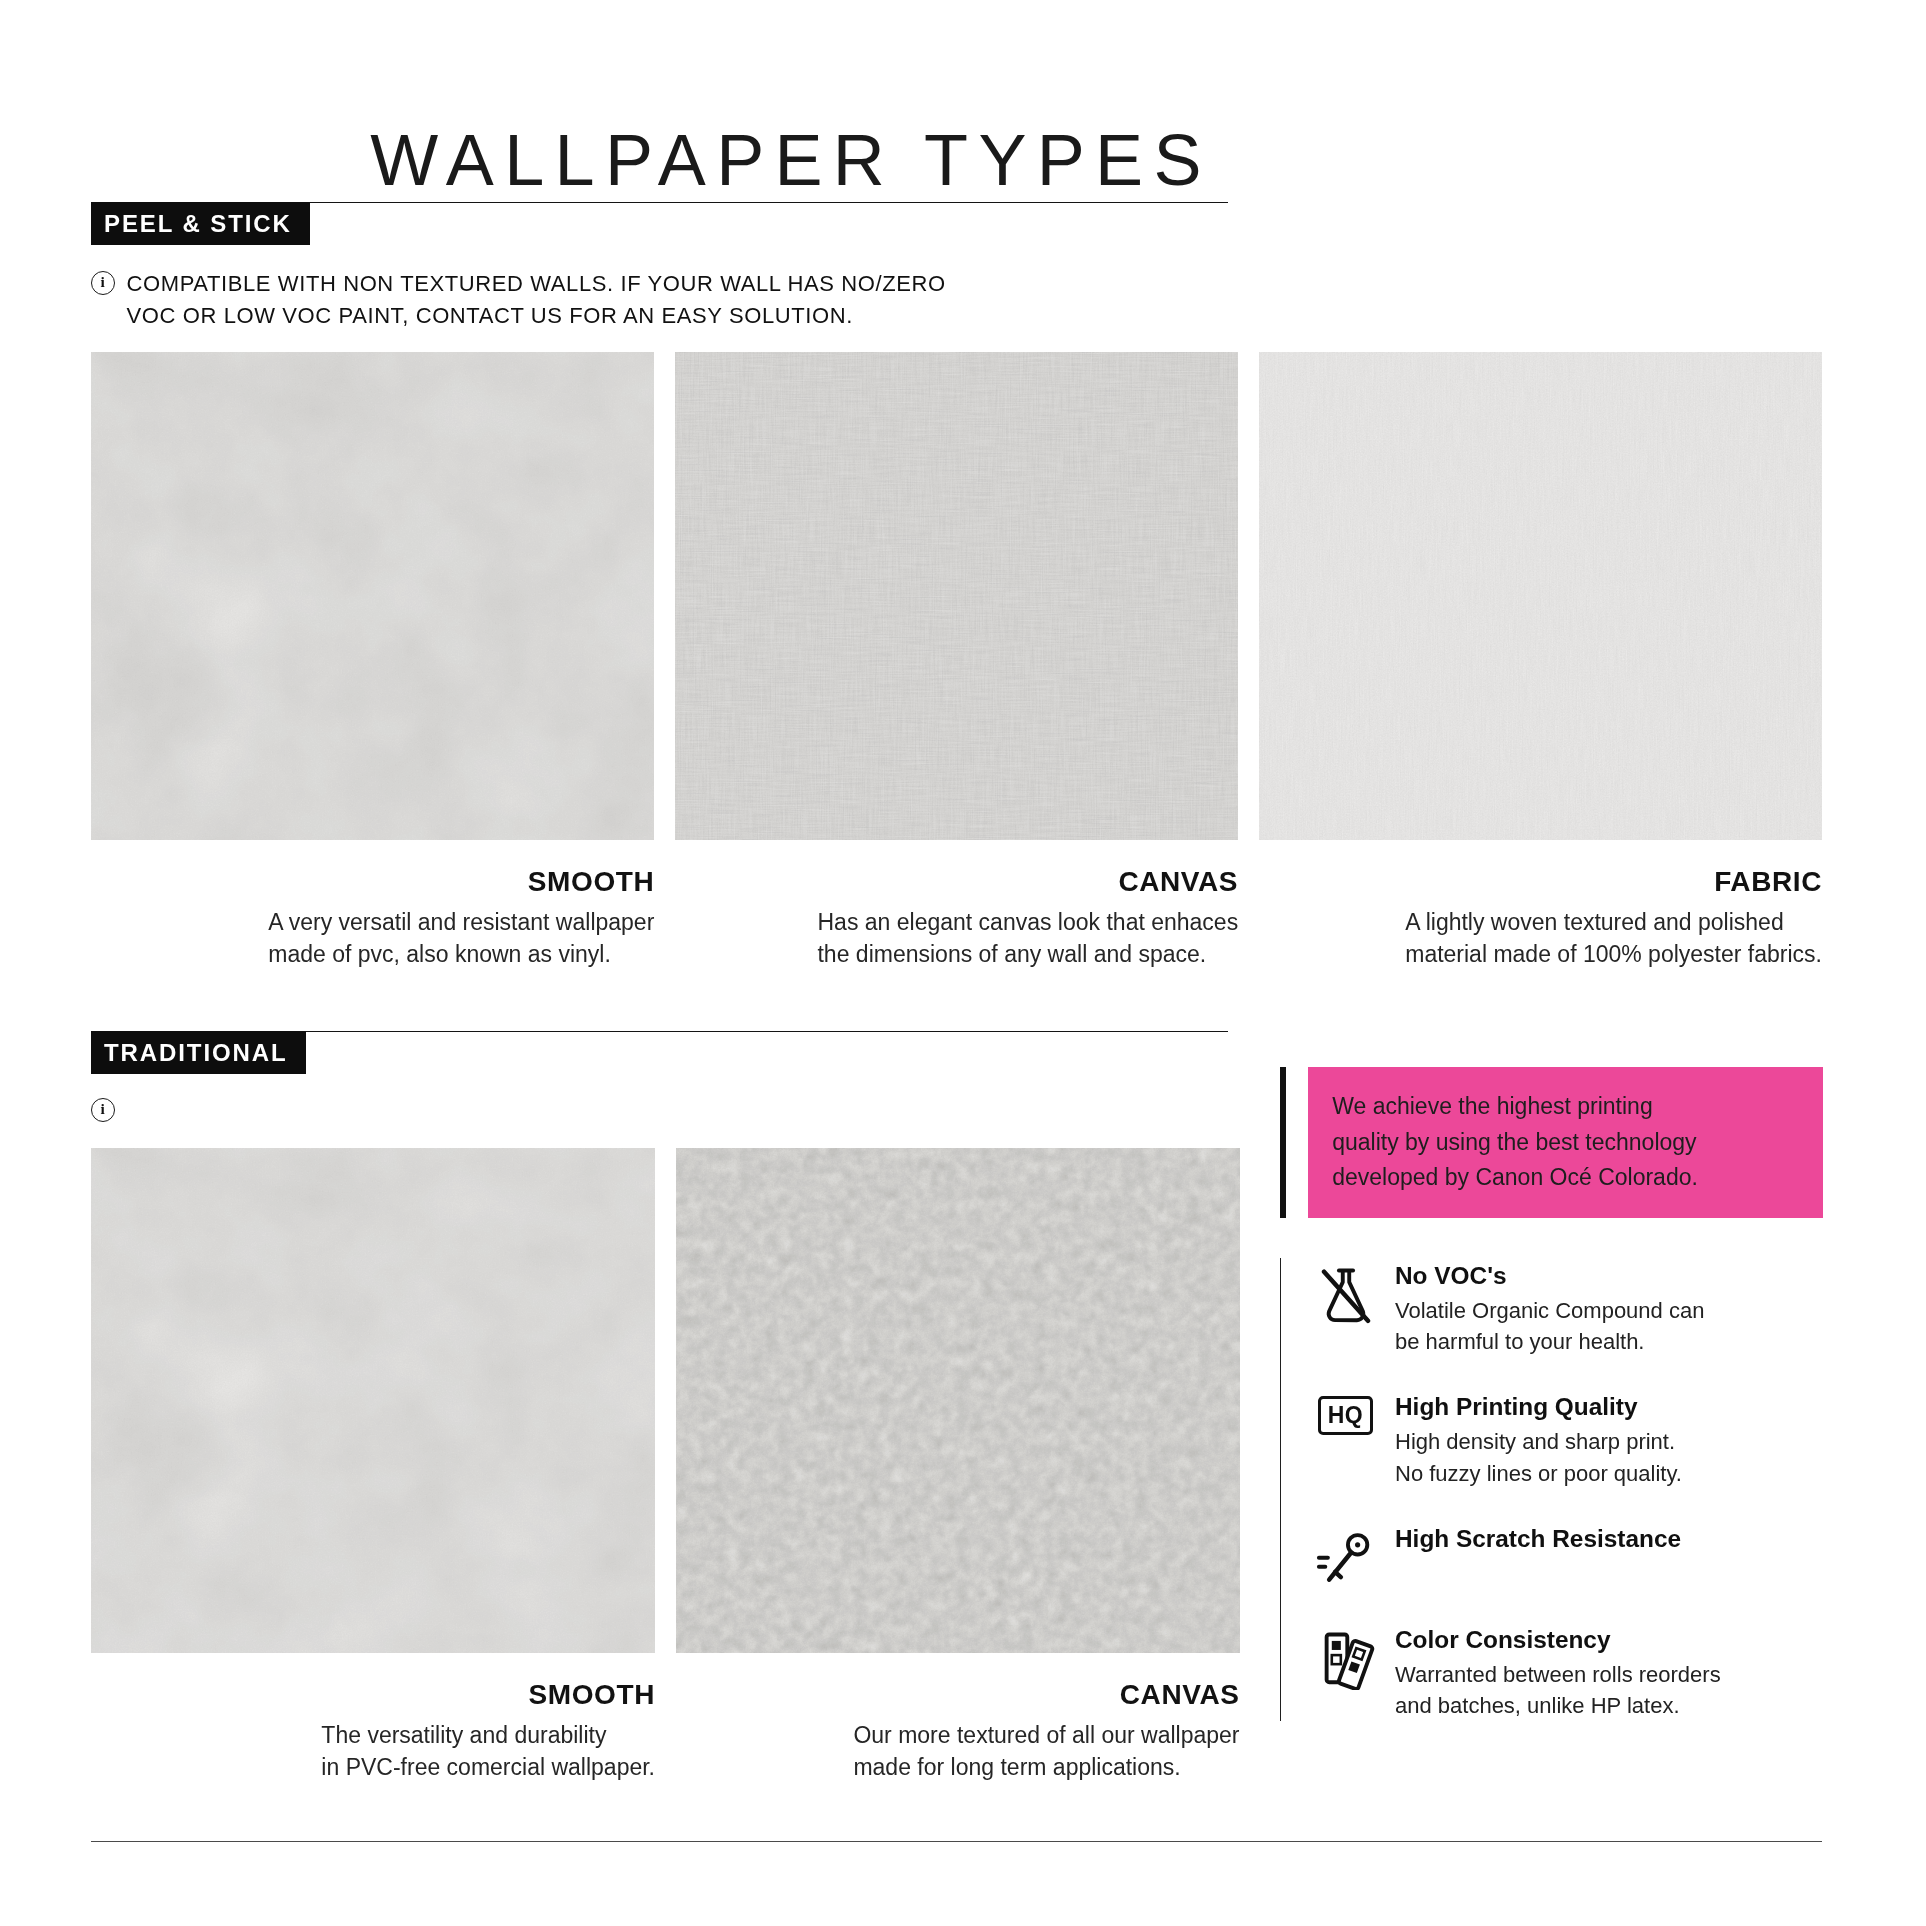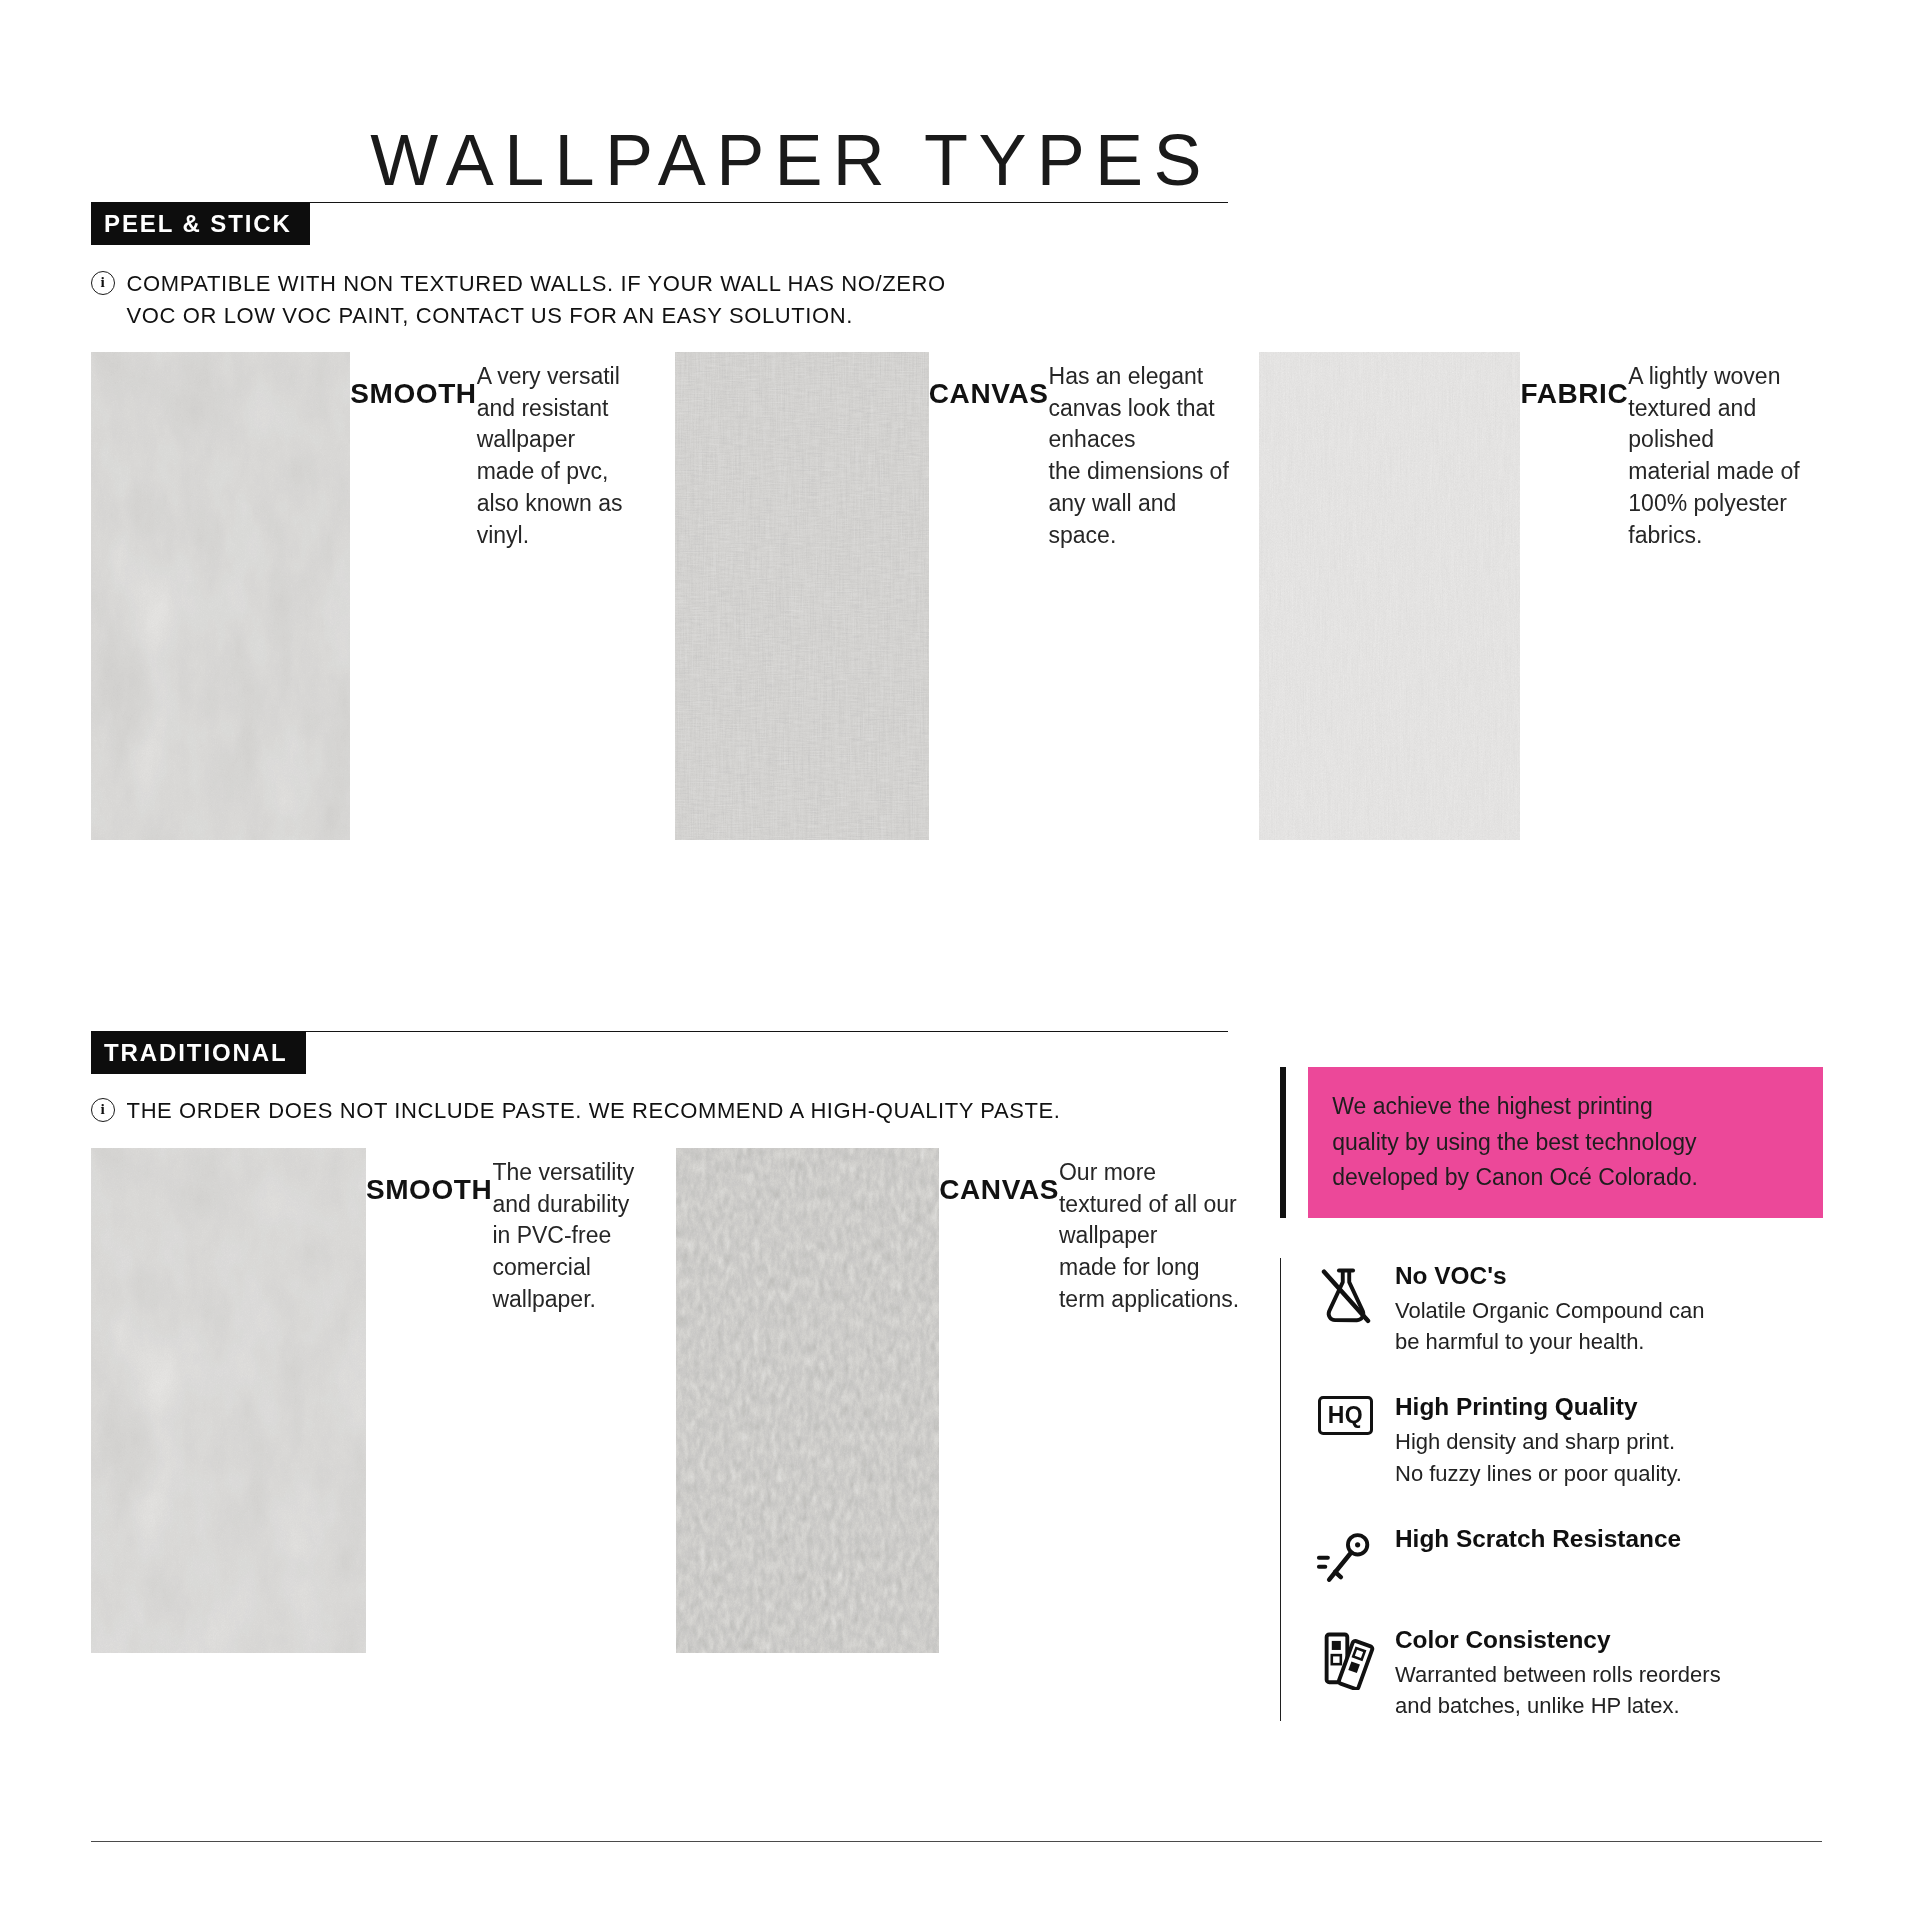--- a/index.html
+++ b/index.html
@@ -31,21 +31,21 @@
   .info-icon{
     flex:0 0 auto;width:22px;height:22px;border:1.9px solid #1a1a1a;border-radius:50%;
     display:flex;align-items:center;justify-content:center;
     font-size:15.4px;font-weight:700;margin-top:2.6px;font-family:"Liberation Serif", serif;
   }
 
   
   .swatch-row{position:absolute;left:91px;display:flex;gap:20.5px;}
   .swatch-row.row1{top:352px;width:1731px;}
   .swatch-row.row2{top:1148px;}
-  .card{display:flex;}
+  .card{display:flex;flex-direction:column;align-items:flex-end;}
   .row1 .card{flex:1 1 0;}
   .row2 .card{width:564px;}
   .texture{width:100%;background:#f2f1ef;overflow:hidden;}
   .row1 .texture{height:488px;}
   .row2 .texture{height:505px;}
   .texture svg{display:block;width:100%;height:100%;}
   .card-name{margin-top:26px;font-size:28px;font-weight:700;letter-spacing:0.6px;color:#121212;}
   .card-desc{margin-top:9px;font-size:23px;line-height:1.38;color:#262626;white-space:pre-line;max-width:488px;}
 
   
@@ -159,21 +159,20 @@
 
   </div>
 
   <div class="section-header traditional">
     <div class="section-label">TRADITIONAL</div>
     <div class="section-rule"></div>
   </div>
 
   <div class="note traditional">
     <span class="info-icon">i</span>
-    <span class="note-text">THE ORDER DOES NOT INCLUDE PASTE. WE RECOMMEND A HIGH-QUALITY PASTE.</span>
   </div>
 
   <div class="swatch-row row2">
 
     <div class="card">
       <div class="texture">
         <svg preserveAspectRatio="none" aria-hidden="true" viewBox="0 0 878 786" width="564" height="505">
           <rect width="100%" height="100%" fill="#f2f1ef"></rect>
           <rect width="100%" height="100%" filter="url(#f-cloud)" opacity="0.14"></rect>
           <rect width="100%" height="100%" filter="url(#f-grain)" opacity="0.05"></rect>

